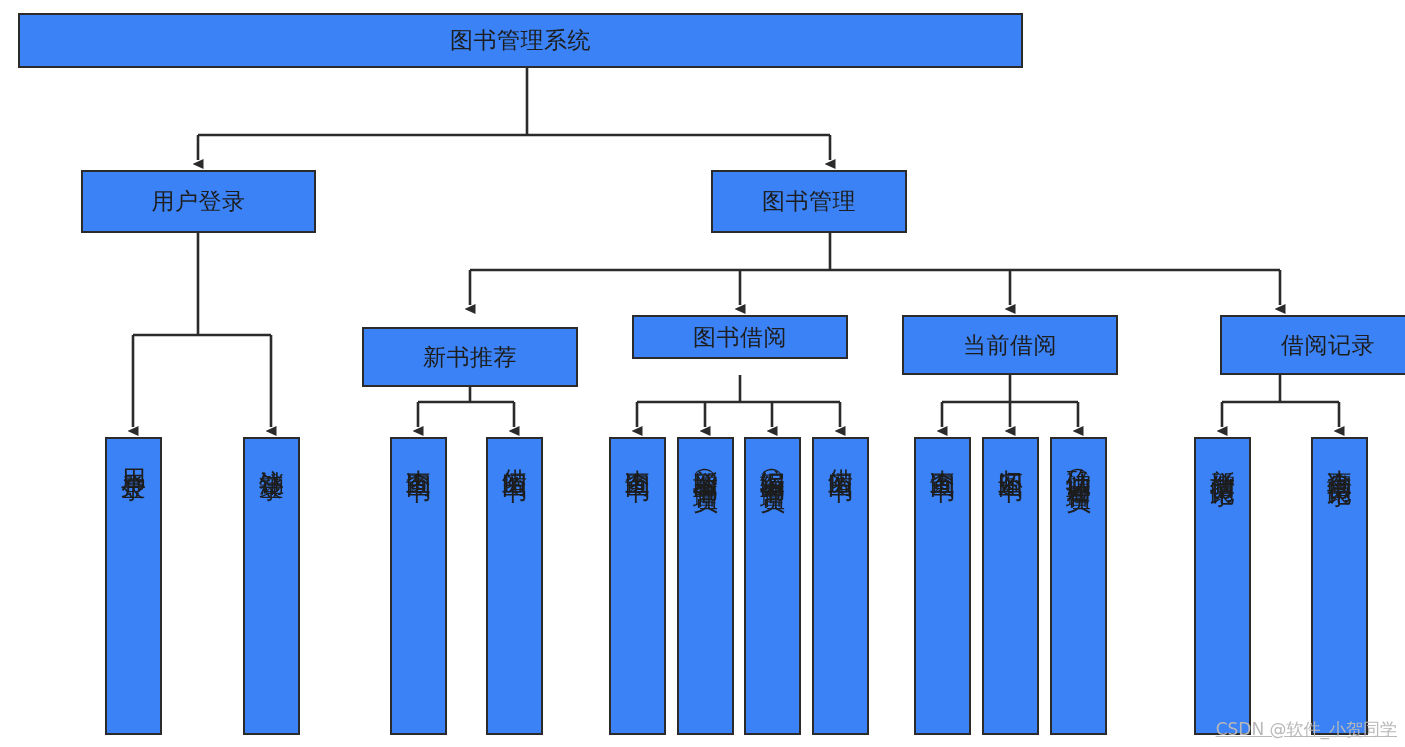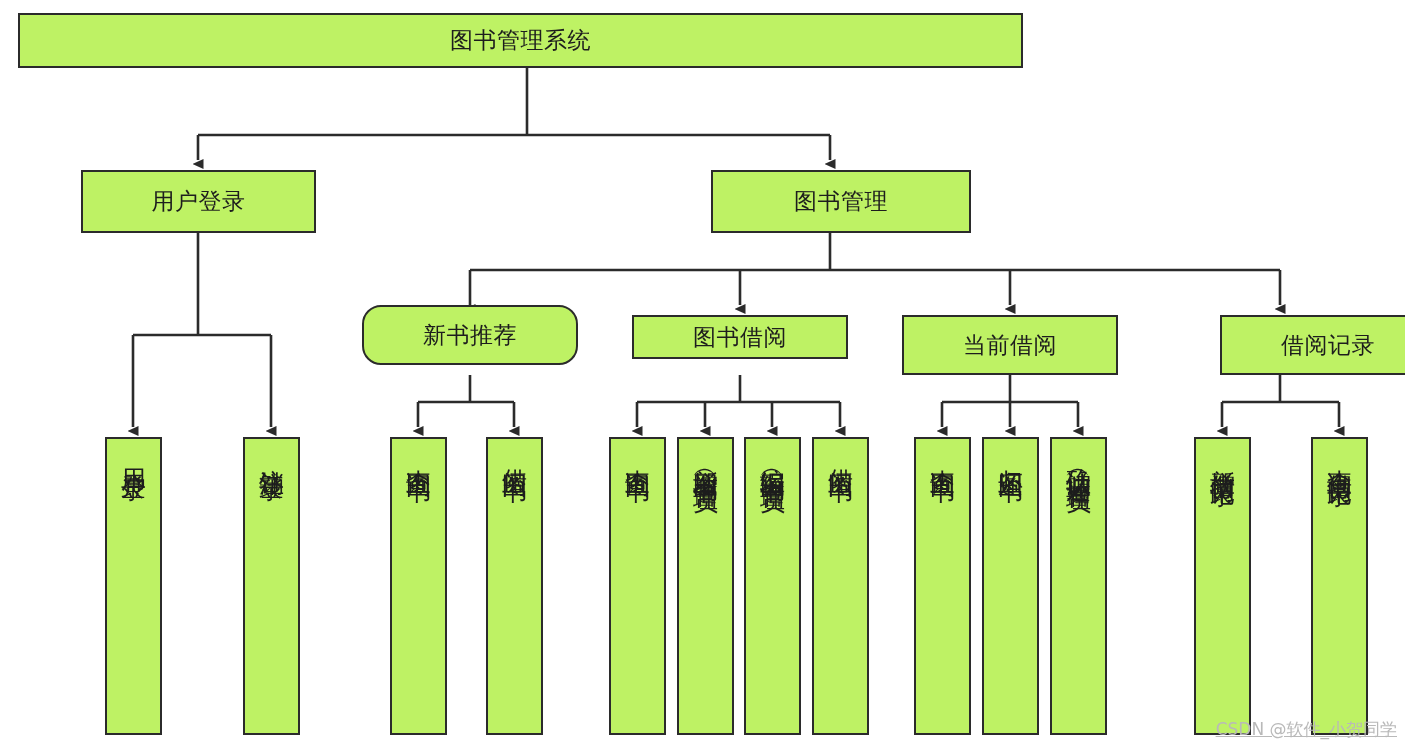--- a/index.html
+++ b/index.html
@@ -21,21 +21,21 @@
   #diagram-svg {
     position: absolute;
     left: 0;
     top: 0;
     width: 1405px;
     height: 747px;
   }
   .node {
     position: absolute;
     box-sizing: border-box;
-    background: #bef264;
+    background: #3b82f6;
     border: 2px solid #2b2b2b;
     display: flex;
     align-items: center;
     justify-content: center;
     color: #1d1d1d;
     z-index: 2;
   }
   .node .label {
     display: block;
     text-align: center;
@@ -129,25 +129,25 @@
     </g>
   </svg>
 
   <div class="node horiz" style="left:18px; top:13px; width:1005px; height:55px;">
     <span class="label">图书管理系统</span>
   </div>
 
   <div class="node horiz" style="left:81px; top:170px; width:235px; height:63px;">
     <span class="label">用户登录</span>
   </div>
-  <div class="node horiz" style="left:711px; top:170px; width:260px; height:63px;">
+  <div class="node horiz" style="left:711px; top:170px; width:196px; height:63px;">
     <span class="label">图书管理</span>
   </div>
 
-  <div class="node horiz" style="left:362px; top:305px; width:216px; height:60px;border-radius:19px;">
+  <div class="node horiz" style="left:362px; top:327px; width:216px; height:60px;">
     <span class="label">新书推荐</span>
   </div>
   <div class="node horiz" style="left:632px; top:315px; width:216px; height:44px;">
     <span class="label">图书借阅</span>
   </div>
   <div class="node horiz" style="left:902px; top:315px; width:216px; height:60px;">
     <span class="label">当前借阅</span>
   </div>
   <div class="node horiz" style="left:1220px; top:315px; width:216px; height:60px;">
     <span class="label">借阅记录</span>

